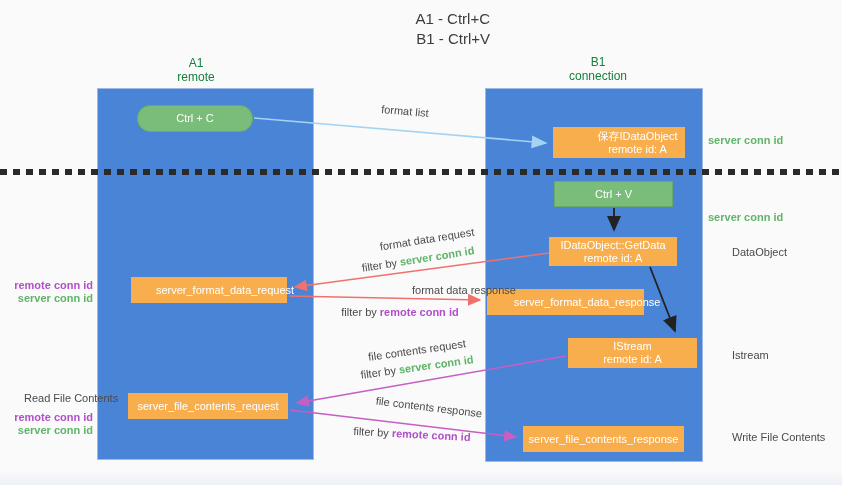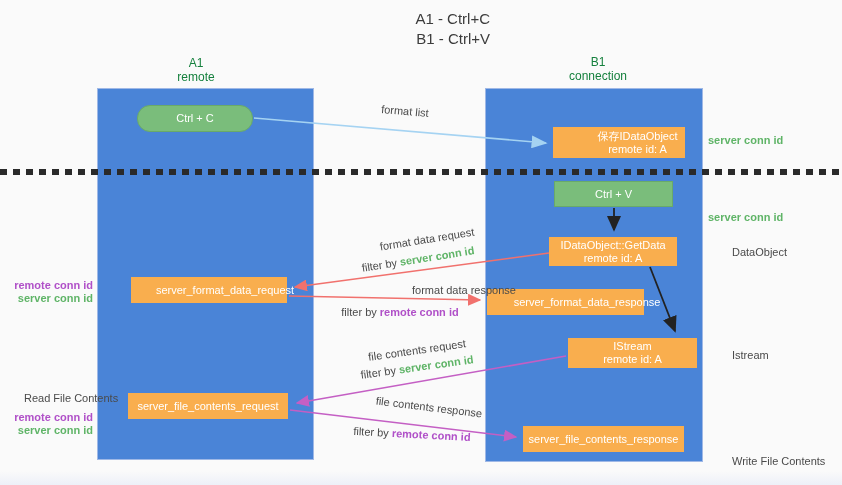--- a/index.html
+++ b/index.html
@@ -140,16 +140,16 @@
   <div class="side rt p" style="top:279px;">remote conn id</div>
   <div class="side rt g" style="top:292px;">server conn id</div>
   <div class="side rt dim" style="top:392px;">Read File Contents</div>
   <div class="side rt p" style="top:411px;">remote conn id</div>
   <div class="side rt g" style="top:424px;">server conn id</div>
 
   <div class="side lt g" style="top:134px;">server conn id</div>
   <div class="side lt g" style="top:211px;">server conn id</div>
   <div class="side lt dim" style="top:246px;">DataObject</div>
   <div class="side lt dim" style="top:349px;">Istream</div>
-  <div class="side lt dim" style="top:431px;margin-top:24px;">Write File Contents</div>
+  <div class="side lt dim" style="top:431px;">Write File Contents</div>
 
   <div class="bottom-fade"></div>
 </div>
 
 </body></html>

